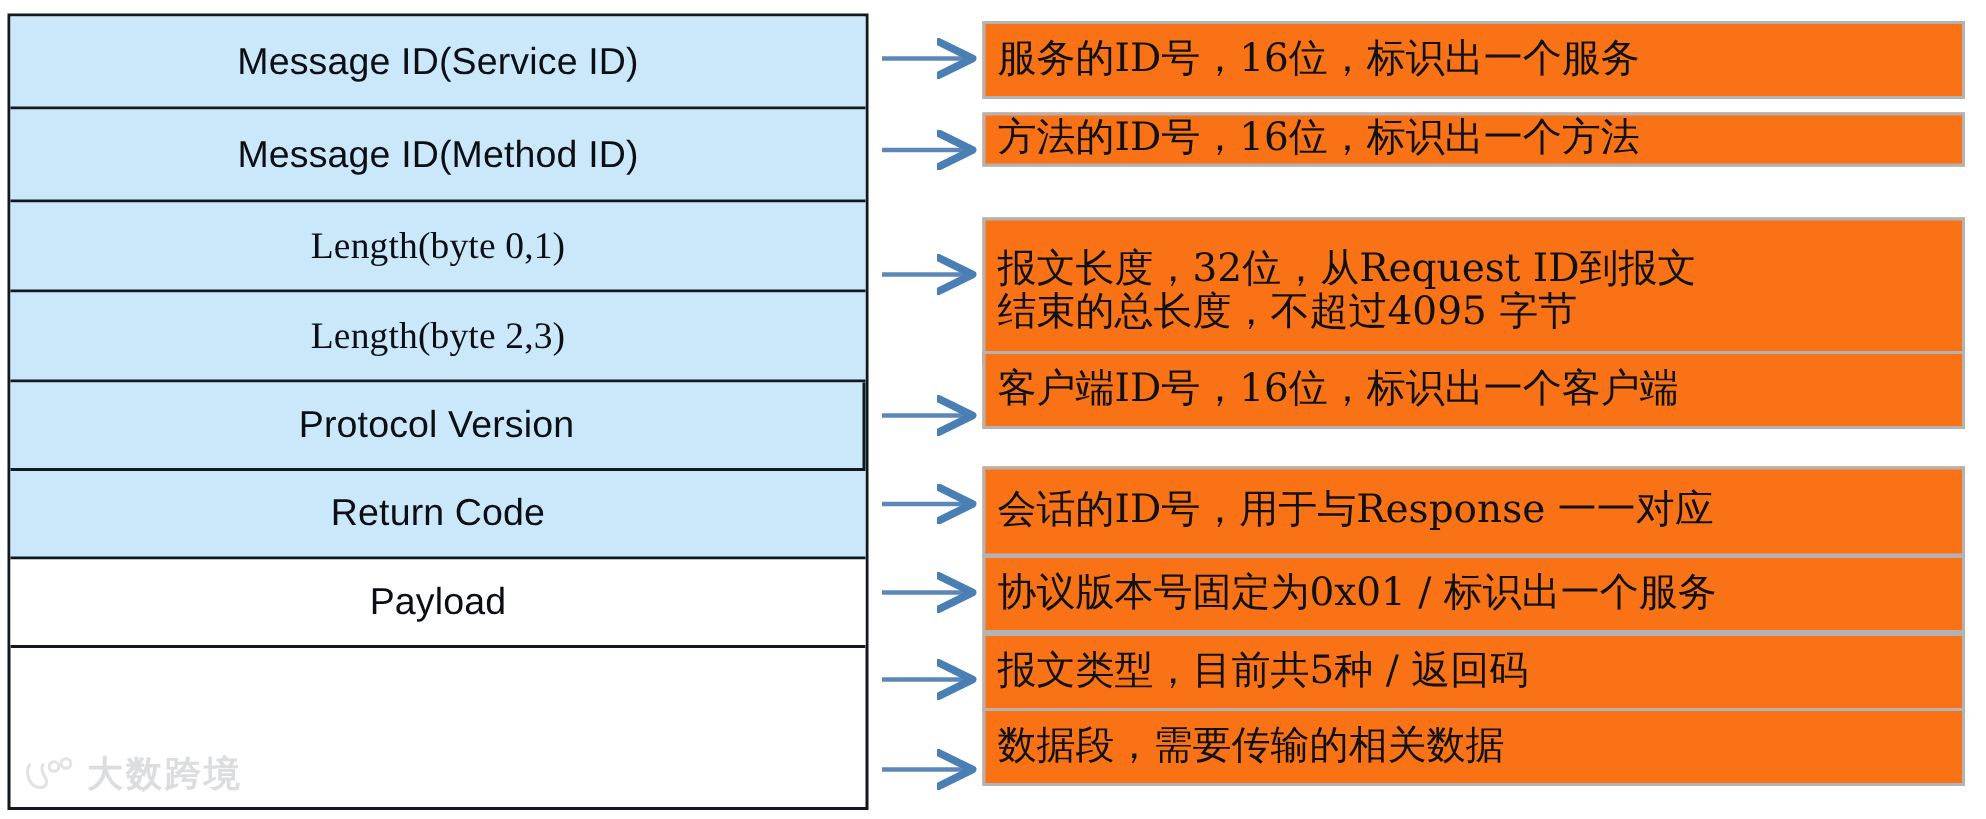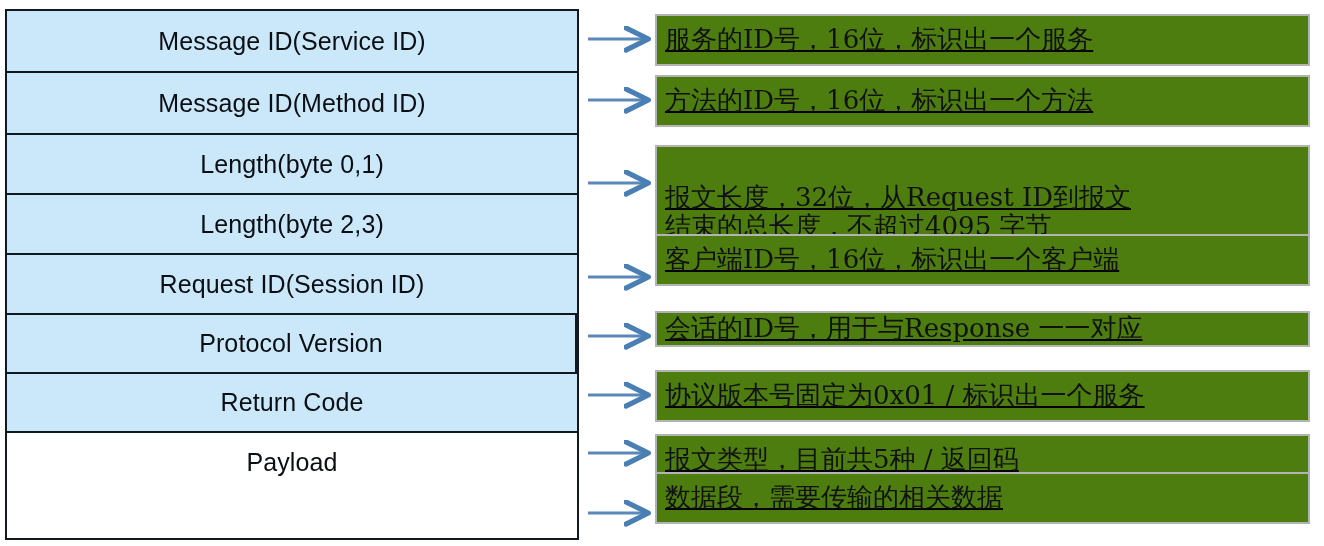--- a/index.html
+++ b/index.html
@@ -48,21 +48,21 @@
     letter-spacing: 0.1px;
     line-height: 1;
     white-space: nowrap;
   }
   .pcell.split-left {
     border-right: 2px solid #111820;
   }
 
   
   .h-60 { height: 62px; }
-  .h-59 { height: 60px; }
+  .h-59 { height: 60px; font-family: Liberation Serif, serif; }
   .h-58 { height: 59px; }
 
   
   .watermark {
     position: absolute;
     left: 10px;
     bottom: 6px;
     display: flex;
     align-items: center;
     gap: 7px;
@@ -89,25 +89,24 @@
     width: 1324px; height: 546px;
     pointer-events: none;
   }
 
   
   .note {
     position: absolute;
     left: 655px;
     width: 655px;
     border: 2px solid #b3b3b3;
-    background: #4d7c0f;
+    background: #f97316;
     display: flex;
     align-items: center;
     padding: 0 5px 0 8px;
-    text-decoration: underline;
   }
   .note-text {
     font-family: "DejaVu Serif", "Liberation Serif", serif;
     font-size: 26px;
     color: #111111;
     line-height: 1.12;
     white-space: pre-line;
     letter-spacing: 0px;
   }
 </style>
@@ -128,36 +127,45 @@
 
     <div class="prow h-59">
       <div class="pcell">Length(byte 0,1)</div>
     </div>
 
     <div class="prow h-59">
       <div class="pcell">Length(byte 2,3)</div>
     </div>
 
 
-    <div class="prow h-59">
-      <div class="pcell">Request ID(Session ID)</div>
-    </div>
 
     <div class="prow h-58">
       <div class="pcell split-left">Protocol Version</div>
     </div>
 
     <div class="prow h-58">
       <div class="pcell">Return Code</div>
     </div>
 
     <div class="prow payload h-58">
       <div class="pcell">Payload</div>
     </div>
 
+    <div class="watermark">
+      <div class="wm-logo">
+        <svg width="34" height="26" viewBox="0 0 34 26">
+          <g fill="none" stroke="#9aa0a8" stroke-width="2">
+            <path d="M3 6 C -1 13, 3 22, 10 22 C 14 22, 15 18, 13 15 C 11 12, 10 9, 12 6"></path>
+            <circle cx="19" cy="8" r="3.2"></circle>
+            <circle cx="27" cy="6" r="3.2"></circle>
+          </g>
+        </svg>
+      </div>
+      <div class="wm-text">大数跨境</div>
+    </div>
   </div>
 
   <svg class="arrow-layer" viewBox="0 0 1324 546">
     <defs>
       <marker id="ah" markerWidth="9" markerHeight="9" refX="7.2" refY="4.5" orient="auto">
         <path d="M0.5,0.8 L8,4.5 L0.5,8.2" fill="none" stroke="#4a7fb5" stroke-width="1.7" stroke-linecap="round" stroke-linejoin="round"></path>
       </marker>
     </defs>
     <g stroke="#5b88b8" stroke-width="3" marker-end="url(#ah)" fill="none">
       <line x1="588" y1="39" x2="646" y2="39"></line>
@@ -168,42 +176,42 @@
       <line x1="588" y1="395" x2="646" y2="395"></line>
       <line x1="588" y1="453" x2="646" y2="453"></line>
       <line x1="588" y1="513" x2="646" y2="513"></line>
     </g>
   </svg>
 
   <div class="note" style="top:14px; height:52px;">
     <span class="note-text">服务的ID号，16位，标识出一个服务</span>
   </div>
 
-  <div class="note" style="top:75px; height:52px;">
+  <div class="note" style="top:75px; height:36px;">
     <span class="note-text">方法的ID号，16位，标识出一个方法</span>
   </div>
 
-  <div class="note" style="top:145px; height:98px;align-items:flex-end;">
+  <div class="note" style="top:145px; height:98px;">
     <span class="note-text">报文长度，32位，从Request ID到报文
 结束的总长度，不超过4095 字节</span>
   </div>
 
   <div class="note" style="top:234px; height:52px;">
     <span class="note-text">客户端ID号，16位，标识出一个客户端</span>
   </div>
 
-  <div class="note" style="top:311px; height:36px;">
+  <div class="note" style="top:311px; height:60px;">
     <span class="note-text">会话的ID号，用于与Response 一一对应</span>
   </div>
 
   <div class="note" style="top:370px; height:52px;">
     <span class="note-text">协议版本号固定为0x01 / 标识出一个服务</span>
   </div>
 
-  <div class="note" style="top:434px; height:52px;">
+  <div class="note" style="top:422px; height:52px;">
     <span class="note-text">报文类型，目前共5种 / 返回码</span>
   </div>
 
   <div class="note" style="top:472px; height:52px;">
     <span class="note-text">数据段，需要传输的相关数据</span>
   </div>
 
 </div>
 
 </body></html>

